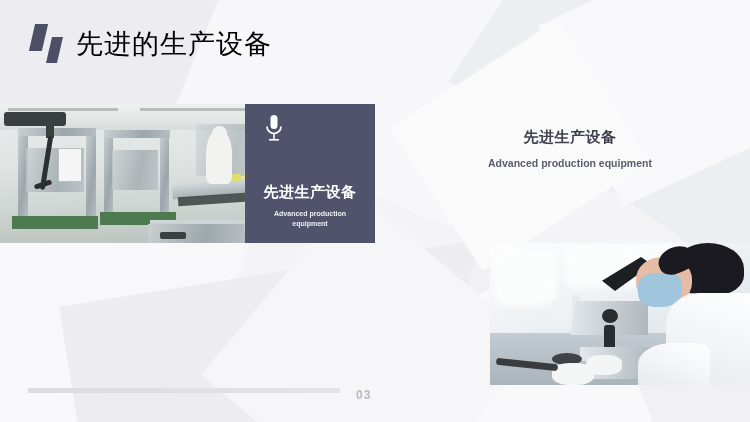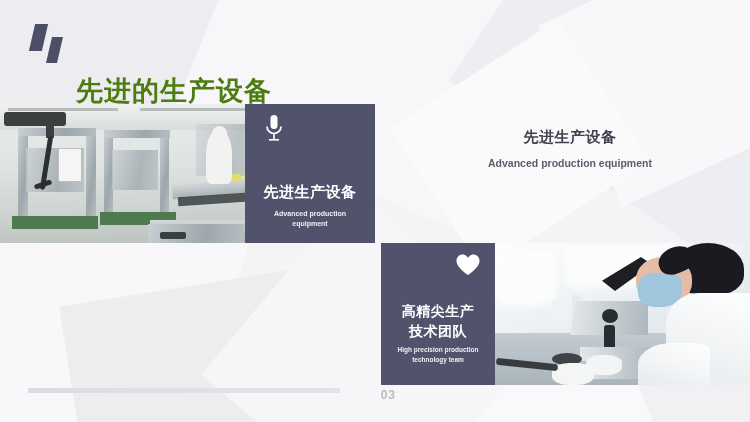--- a/index.html
+++ b/index.html
@@ -46,22 +46,22 @@
   
   .header { position:absolute; top:0; left:0; width:750px; height:88px; }
   .logo-mark { position:absolute; left:30px; top:24px; width:38px; height:40px; }
   .logo-bar { position:absolute; background:#4d4f67; }
   .logo-bar.b1 { left:2px; top:0px;  width:13px; height:27px;
                  transform: skewX(-13deg); }
   .logo-bar.b2 { left:19px; top:13px; width:11px; height:26px;
                  transform: skewX(-13deg); }
   .page-title {
     position:absolute; left:76px; top:24px;
-    font-size:27px; font-weight:bold; color:#4d7c0f;
-    letter-spacing:1px; line-height:40px; white-space:nowrap;margin-top:47px;
+    font-size:27px; font-weight:normal; color:#000000;
+    letter-spacing:1px; line-height:40px; white-space:nowrap;
   }
 
   
   .photo { position:absolute; overflow:hidden; }
 
   
   .photo-factory { left:0; top:104px; width:375px; height:139px;
     background:#cfd4d2; }
   .fac-wall { position:absolute; inset:0;
     background:linear-gradient(178deg,#e9ecec 0%,#dfe4e3 42%,#cfd5d2 70%,#b9c1bc 100%); }
@@ -130,21 +130,21 @@
             color:#5b5d6b; line-height:14px; }
 
   .tb-right { left:455px; top:128px; width:230px; }
   .tb-left  { left:28px;  top:286px; width:265px; }
 
   
   .footer-bar { position:absolute; left:28px; top:388px;
     width:312px; height:5px;
     background:linear-gradient(90deg,#dcdce0,#e4e4e8); }
   .page-num { position:absolute; left:356px; top:388px; width:40px;
-    text-align:right; font-size:12px; color:#b9bac2; letter-spacing:1px;font-weight:bold; }
+    text-align:left; font-size:12px; color:#b9bac2; letter-spacing:1px;font-weight:bold; }
 </style>
 </head>
 <body>
 
 <div id="slide">
 
   <div class="bg-layer">
     <div class="facet f1"></div>
     <div class="facet f2"></div>
     <div class="facet f3"></div>
@@ -270,31 +270,17 @@
     <div class="lab-mask" style="left:148px; top:30px; width:44px; height:34px;"></div>
     <div class="lab-hair" style="left:168px; top:4px;  width:36px; height:26px; transform:rotate(-22deg);"></div>
     <div class="lab-coat" style="left:176px; top:50px; width:96px; height:94px;"></div>
     <div class="lab-coat" style="left:148px; top:100px; width:72px; height:44px; border-radius:48% 20% 0 0;"></div>
     <div class="lab-glove" style="left:62px;  top:120px; width:42px; height:22px;"></div>
     <div class="lab-glove" style="left:96px;  top:112px; width:36px; height:20px; opacity:.95;"></div>
     <div class="lab-scope-dark" style="left:6px; top:118px; width:62px; height:7px;
          border-radius:4px; transform:rotate(6deg); opacity:.9;"></div>
   </div>
 
-  <div class="card card-2">
-    <span class="card-icon">
-      <svg width="26" height="24" viewBox="0 0 26 24" aria-hidden="true">
-        <path d="M13 22 C13 22 1.5 14.4 1.5 7.9 C1.5 4.1 4.3 1.5 7.6 1.5
-                 C10 1.5 12 2.9 13 5 C14 2.9 16 1.5 18.4 1.5
-                 C21.7 1.5 24.5 4.1 24.5 7.9 C24.5 14.4 13 22 13 22 Z" fill="#ffffff"></path>
-      </svg>
-    </span>
-    <div class="card-title">
-      <span>高精尖生产</span><br>
-      <span>技术团队</span>
-    </div>
-    <div class="card-sub">High precision production technology team</div>
-  </div>
 
   <div class="footer-bar"></div>
   <div class="page-num">03</div>
 
 </div>
 
 </body></html>

